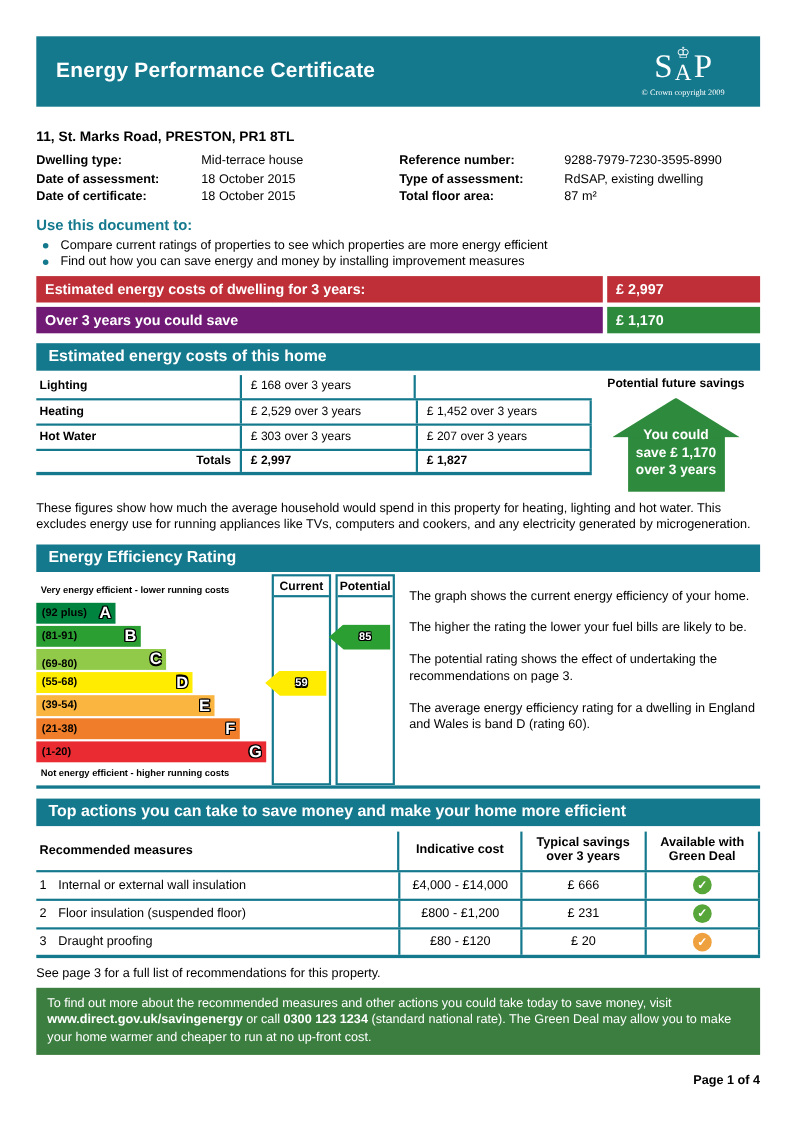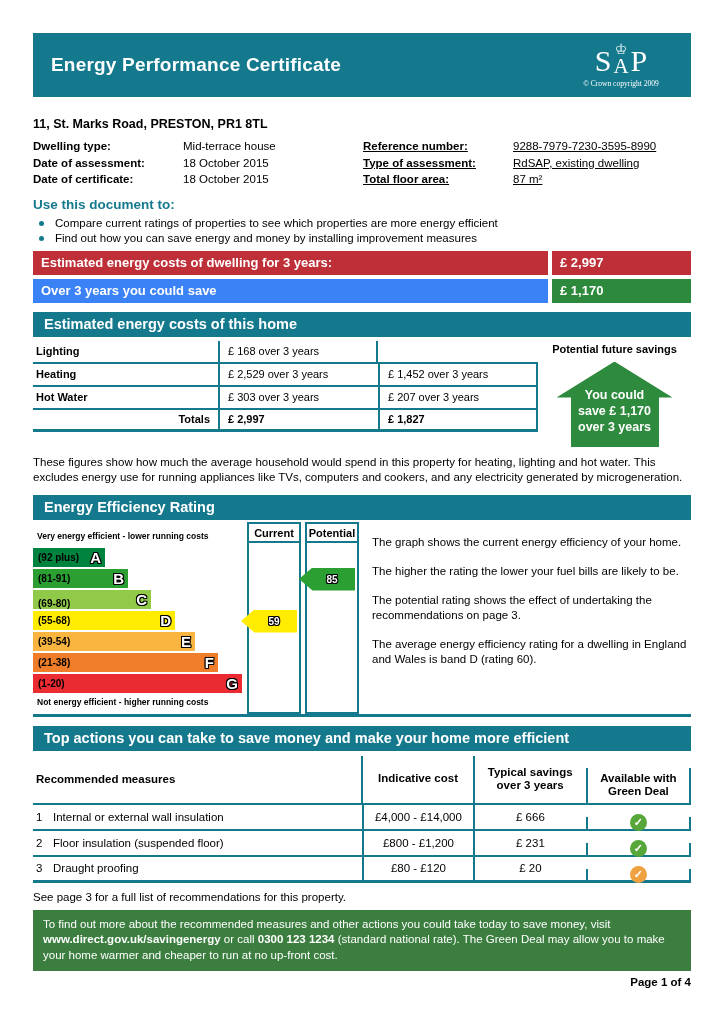--- a/index.html
+++ b/index.html
@@ -17,21 +17,21 @@
   .sap-s, .sap-p { font-size:30px; }
   .sap-mid { display:flex; flex-direction:column; align-items:center; margin:0 2px; }
   .sap-crown { font-size:14px; line-height:13px; }
   .sap-a { font-size:21px; line-height:20px; }
   .sap-copy { font-size:7.5px; margin-top:3px; font-family:"Liberation Serif", serif; }
 
   
   .addr { margin-top:20px; font-size:12.5px; font-weight:bold; }
   .details { display:flex; margin-top:7px; font-size:11.5px; }
   .dcol-l { width:330px; }
-  .dcol-r { flex:1;text-decoration:underline; }
+  .dcol-r { flex:1; }
   .drow { display:flex; line-height:16.5px; }
   .dlab { font-weight:bold; width:150px; }
 
   
   .useDoc { margin-top:9px; }
   .use-title { color:#15798e; font-weight:bold; font-size:13.5px; }
   .bullets { margin-top:4px; }
   .b-item { display:flex; align-items:flex-start; font-size:11.5px; line-height:15.5px; }
   .dot { width:5px; height:5px; border-radius:50%; background:#15798e; margin:5px 11px 0 6px; flex:none; }
 
@@ -98,21 +98,21 @@
   .arrow.pot { left:266px; top:46px; }
   .ratingText { margin-left:13px; padding-top:13px; font-size:11.5px; line-height:15px; flex:1; }
   .ratingText p { margin-bottom:14px; }
 
   
   .at { margin-top:5px; }
   .at-hrow { display:flex; border-bottom:2px solid #15798e; font-size:11.5px; font-weight:bold; }
   .at-row { display:flex; border-bottom:2px solid #15798e; height:26px; font-size:11.5px; align-items:stretch; }
   .at-row.last { border-bottom:3px solid #15798e; }
   .a1 { width:335px; display:flex; align-items:center; padding-left:3px; }
-  .a2 { width:113px; } .a3 { width:115px; } .a4 { width:107px;margin-top:12px; }
+  .a2 { width:113px; } .a3 { width:115px; } .a4 { width:107px; }
   .a2,.a3,.a4 { border-left:2px solid #15798e; display:flex; align-items:center;
                 justify-content:center; text-align:center; }
   .a4 { border-right:2px solid #15798e; }
   .at-hrow .a1 { padding:9px 0 9px 3px; }
   .at-hrow .a2,.at-hrow .a3,.at-hrow .a4 { padding:4px 8px; line-height:13.5px; }
   .m-num { width:17px; flex:none; }
   .chk { width:17px; height:17px; border-radius:50%; color:#fff; font-size:11px; font-weight:bold;
          display:flex; align-items:center; justify-content:center; }
 
   .seeNote { margin-top:8px; font-size:11.5px; }
@@ -191,21 +191,21 @@
 
   <div class="sumBan">
     <div class="sb-l" style="background-color: rgb(190, 47, 56);">
         <span>Estimated energy costs of dwelling for 3 years:</span>
       </div>
     <div class="sb-r" style="background-color: rgb(190, 47, 56);">
         <span>£ 2,997</span>
       </div>
   </div>
   <div class="sumBan">
-    <div class="sb-l" style="background-color: #3b82f6;">
+    <div class="sb-l" style="background-color: #701a75;">
         <span>Over 3 years you could save</span>
       </div>
     <div class="sb-r" style="background-color: rgb(45, 138, 60);">
         <span>£ 1,170</span>
       </div>
   </div>
 
   <div class="secBan" style="background-color: rgb(21, 121, 142);">Estimated energy costs of this home</div>
   <div class="costsWrap">
     <div class="ct">

